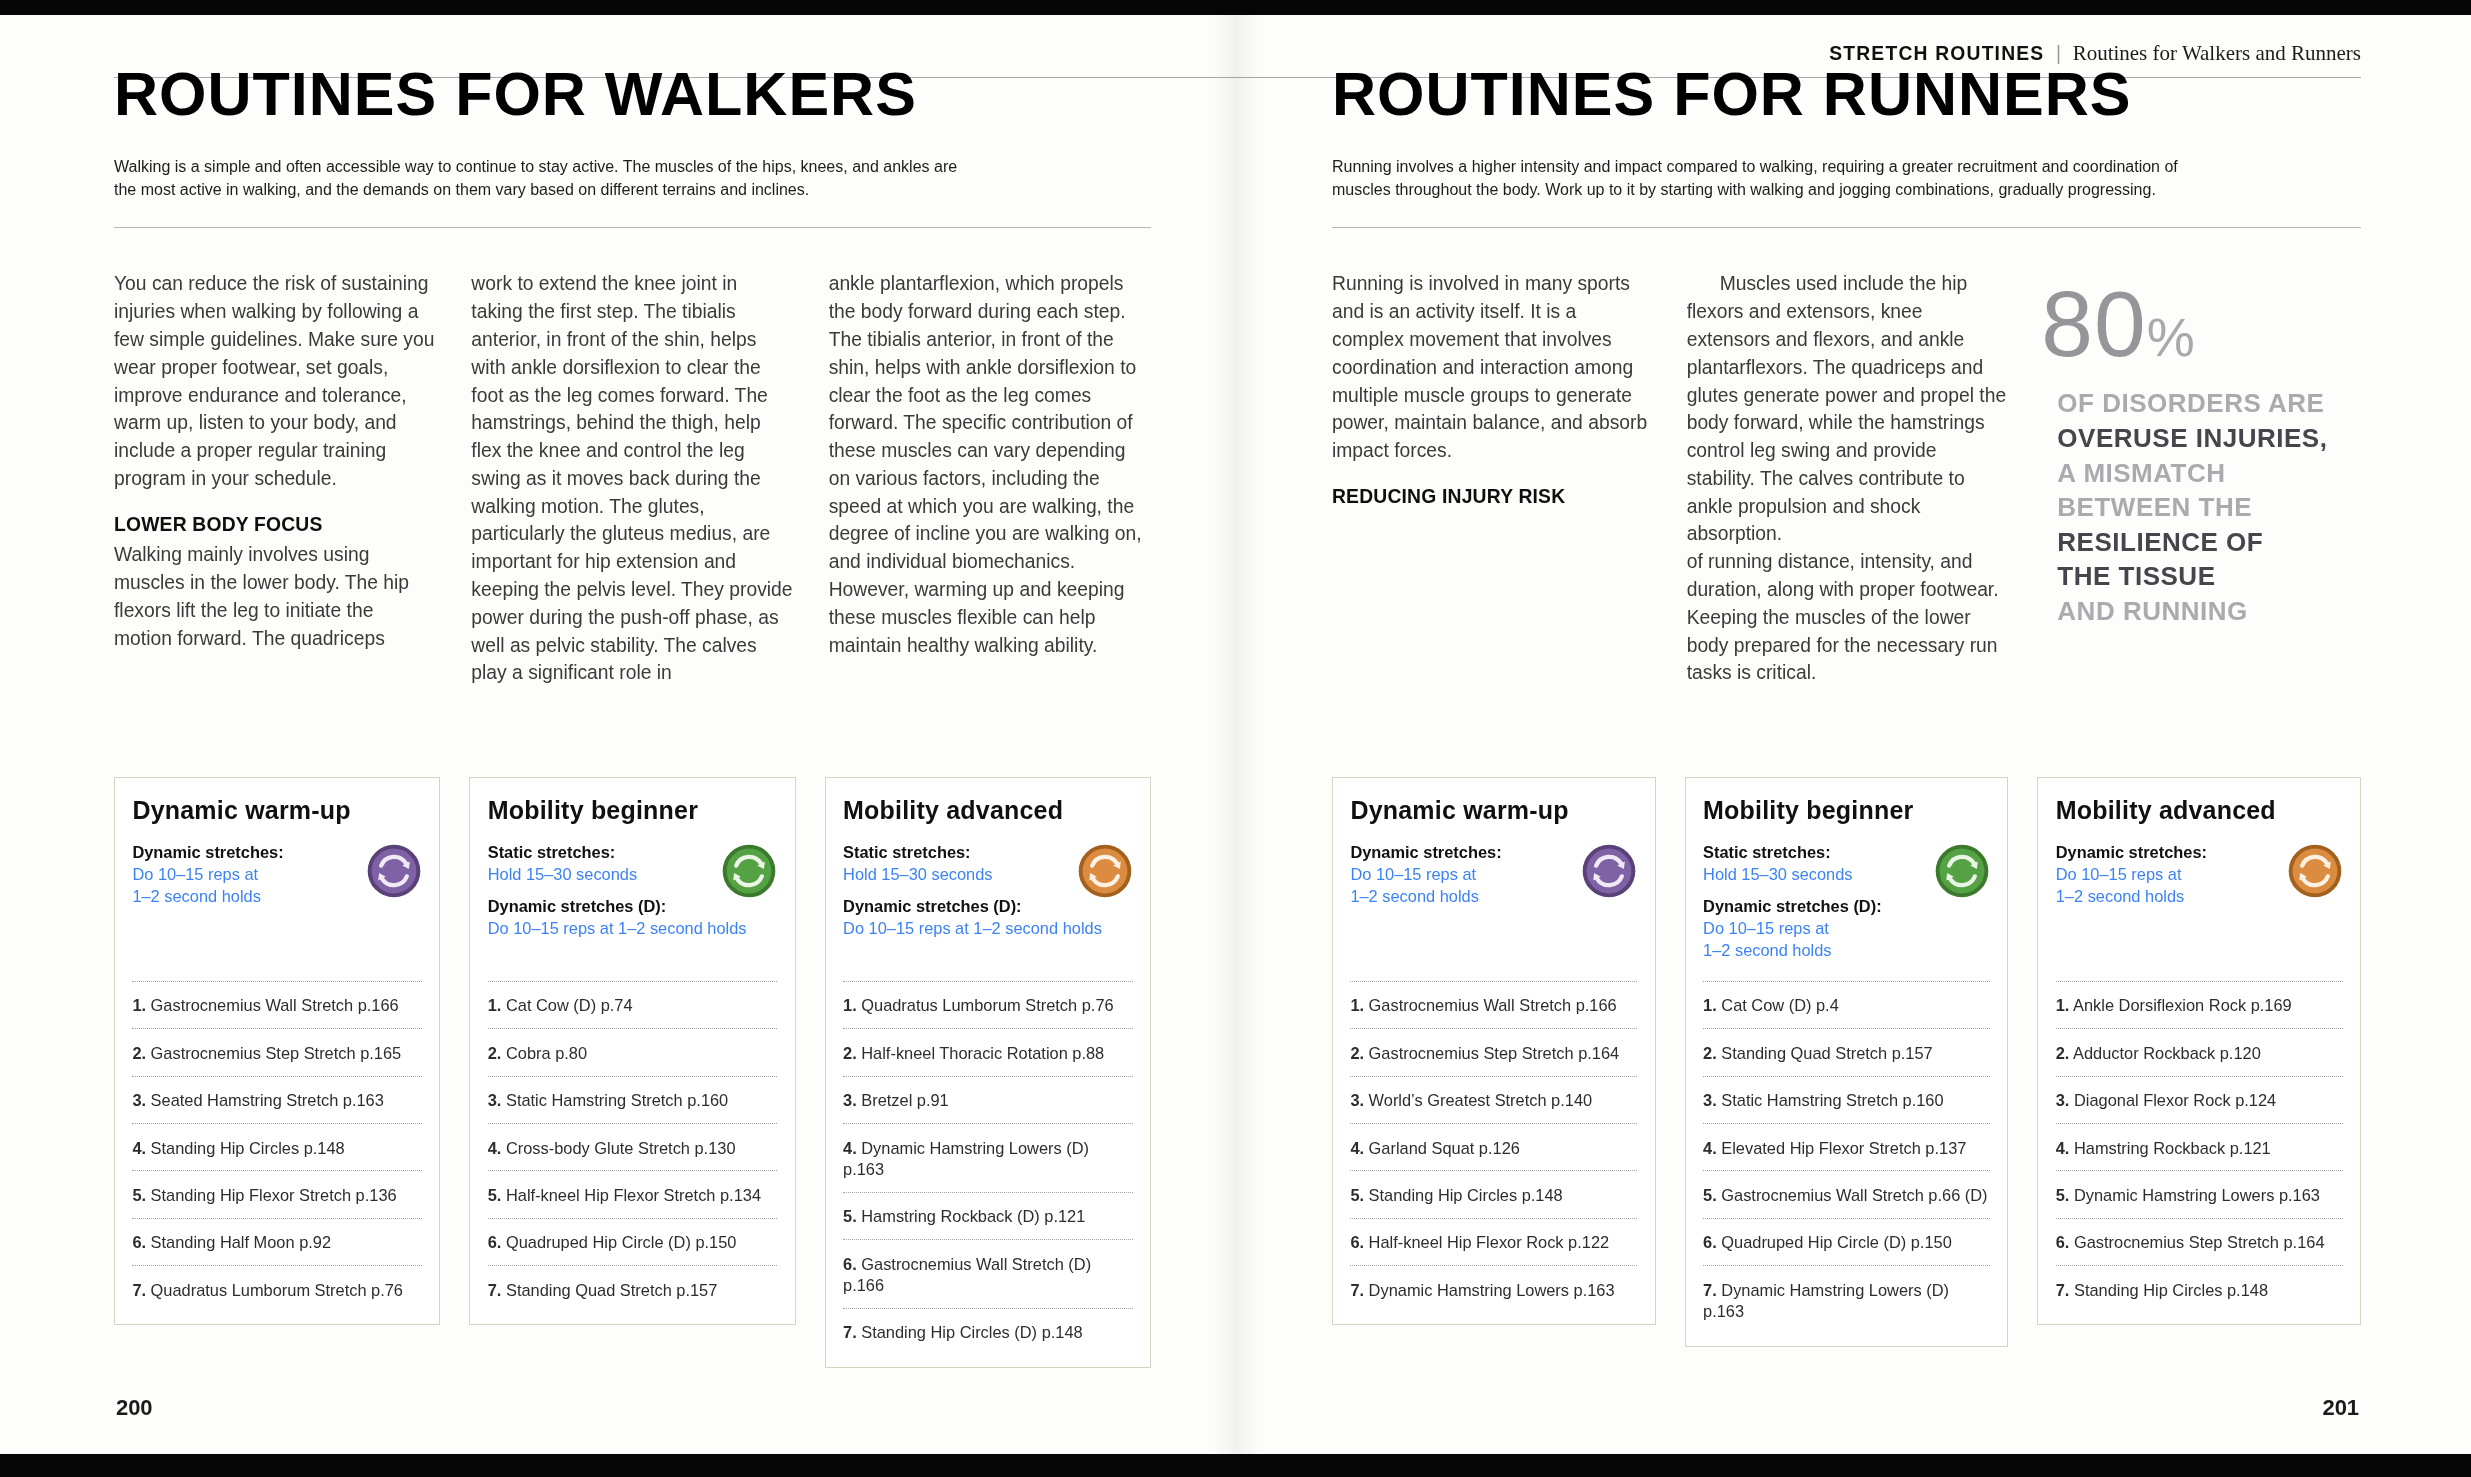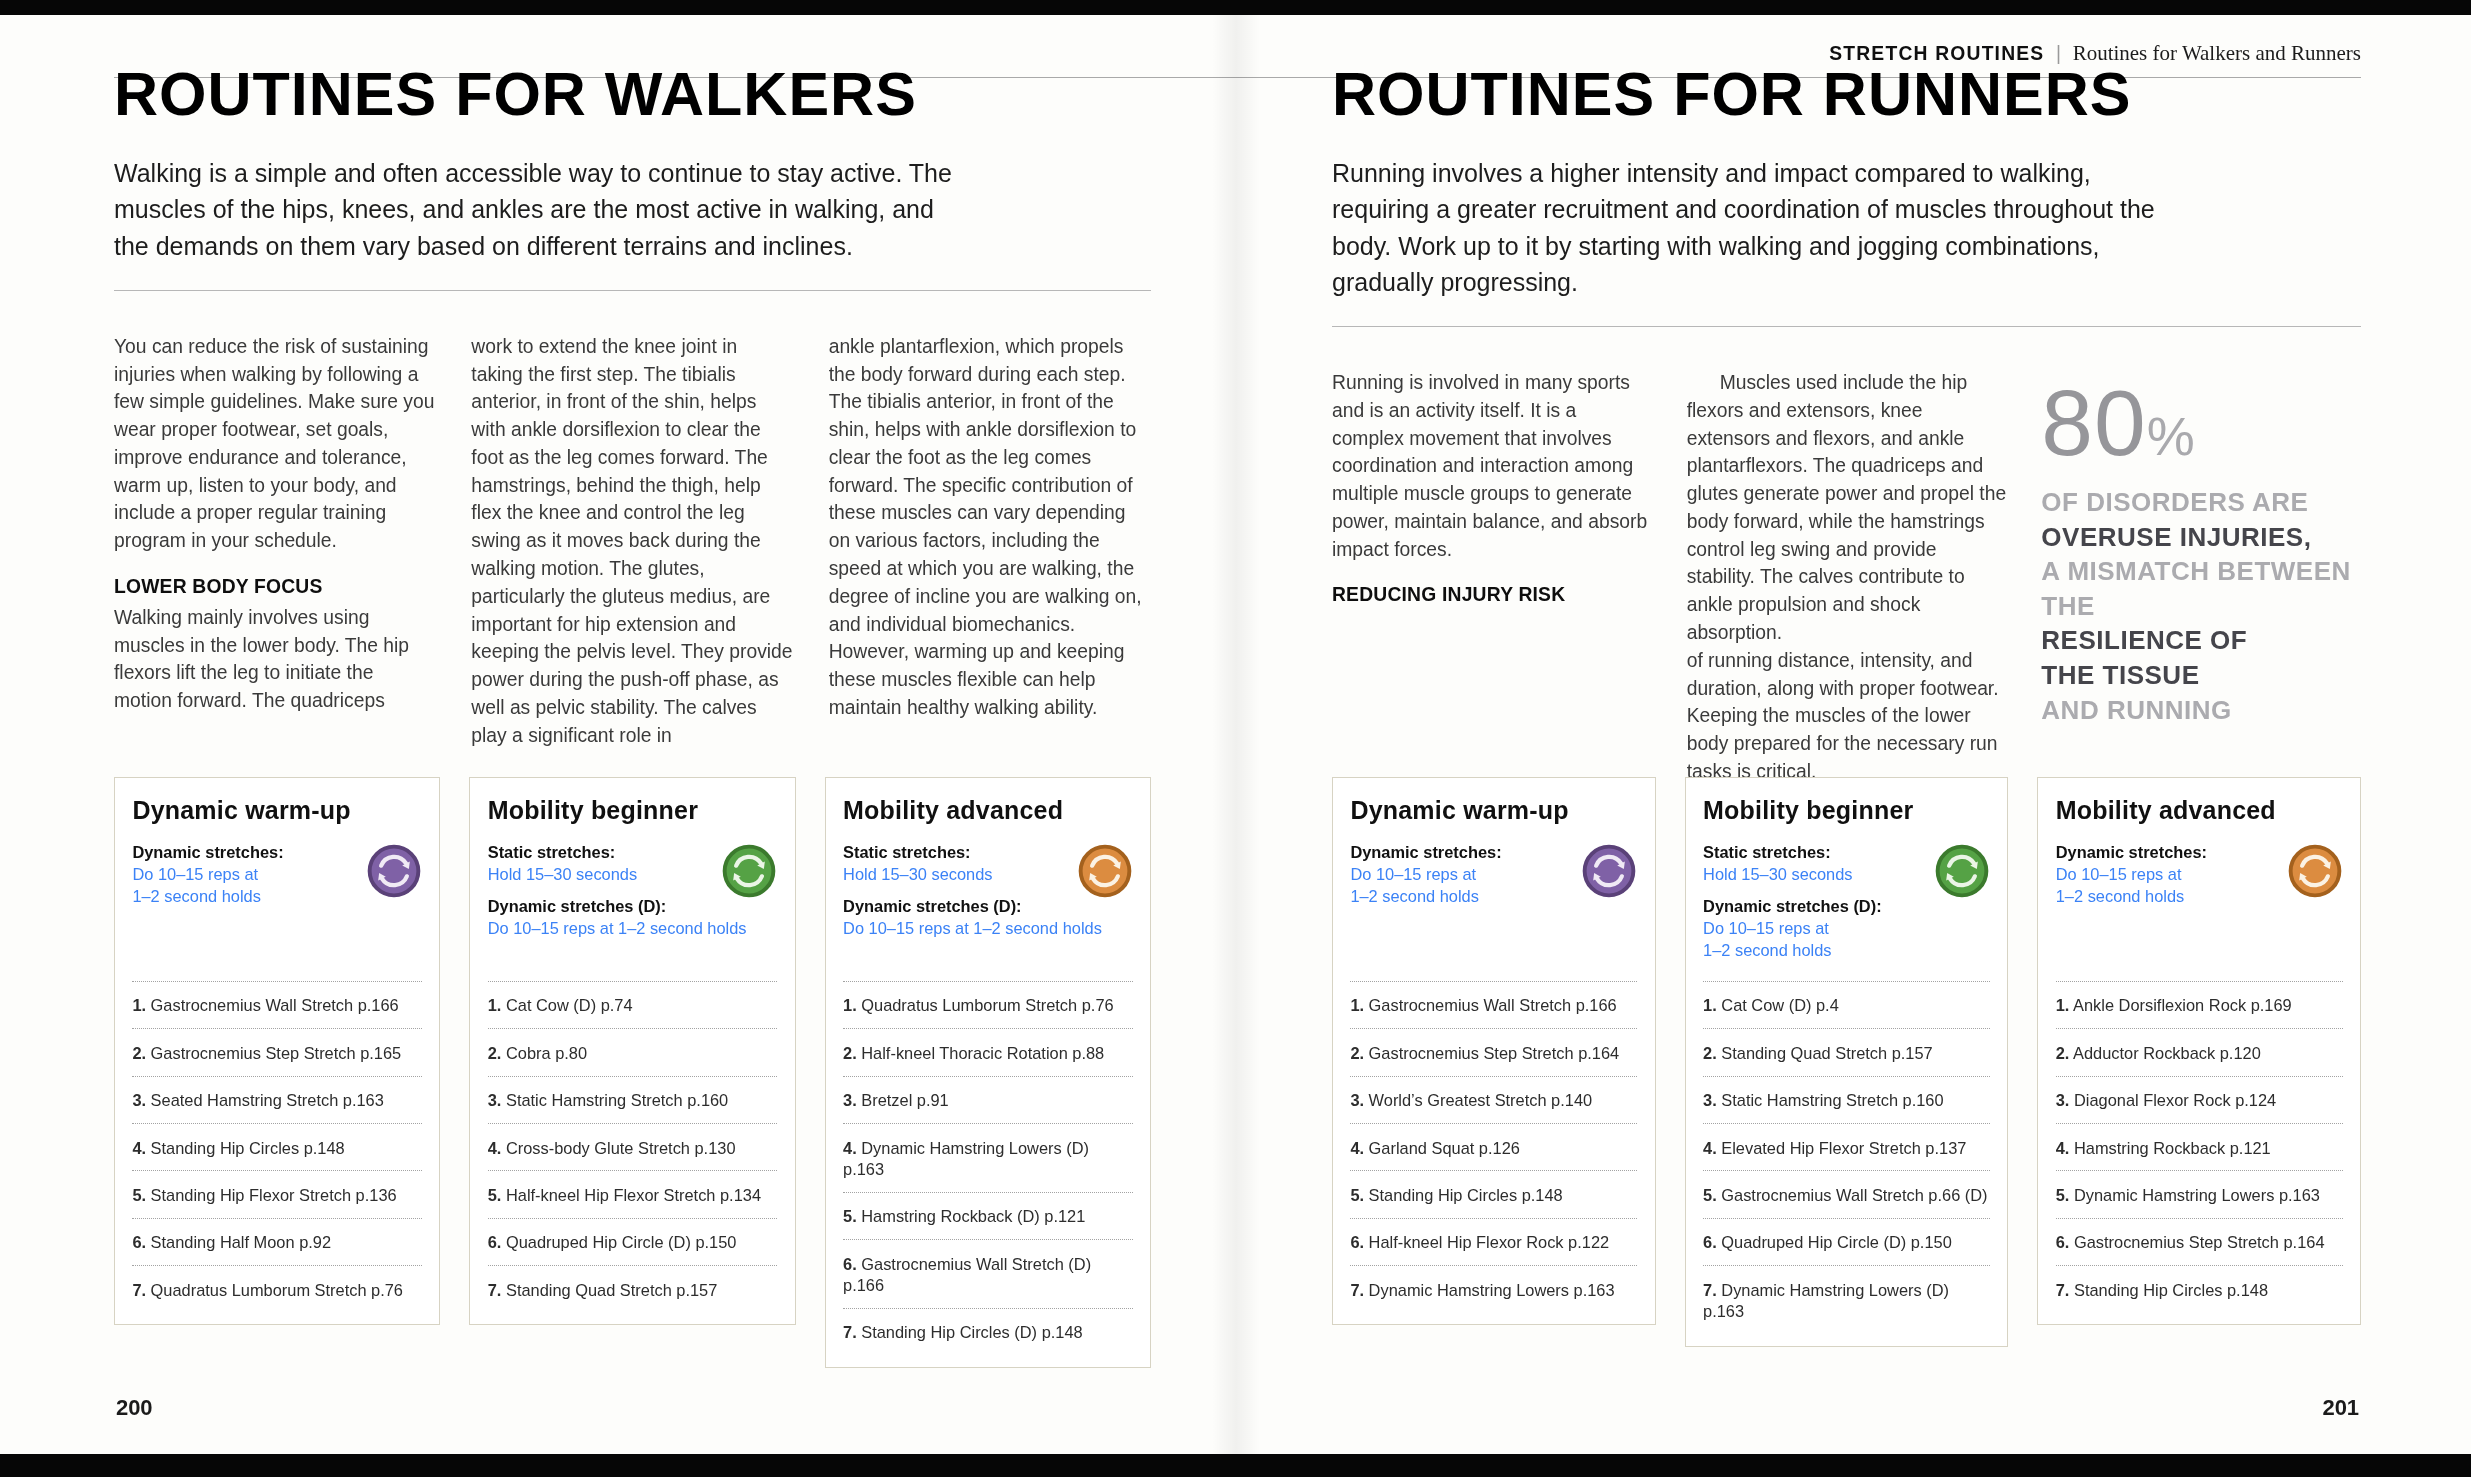--- a/index.html
+++ b/index.html
@@ -17,34 +17,34 @@
   .rh-section { font-size:19.3px; font-weight:bold; letter-spacing:1.2px; color:#101010; }
   .rh-div { color:#9a9a9a; margin:0 11.6px; font-weight:normal; font-size:19.3px; }
   .rh-sub { font-family:"Liberation Serif", serif; font-size:21px; color:#1c1c1c; }
   .head-rule { position:absolute; top:77px; left:114px; width:2247px; height:1px; background:#a9a9a9; }
 
   .page { position:absolute; top:0; height:1477px; }
   .page-left  { left:114px;  width:1037px; }
   .page-right { left:1332px; width:1029px; }
 
   .page-title { margin-top:59px; font-size:61px; font-weight:bold; letter-spacing:1px; color:#000000; }
-  .intro { margin-top:26px; font-size:25px; line-height:1.45; color:#1d1d1d; max-width:850px; }
+  .intro { margin-top:26px; font-size:16px; line-height:1.45; color:#1d1d1d; max-width:850px; }
   .intro-rule { margin-top:26px; height:1px; background:#b7b7b7; }
 
   .cols { display:flex; gap:35px; margin-top:42px; }
   .cols > .col { flex:1; order:1; }
   .col-p { font-size:19.3px; line-height:1.44; color:#3a3a3a; }
   .col-p.indent { text-indent:33px; }
   .col-head { font-size:19.3px; font-weight:bold; letter-spacing:0.2px; color:#0e0e0e; margin:21px 0 5.8px; }
 
   .col-stat { flex:1; order:3; padding-top:7.7px; }
   .stat-number { font-size:93px; line-height:1; color:#96969a; letter-spacing:1px; }
   .stat-number .pct { font-size:54px; color:#a9a9ad; }
   .stat-lines { margin-top:15.4px; font-size:26px; line-height:1.33; letter-spacing:0.5px; font-weight:bold; }
-  .stat-line { color:#ababaf; }
+  .stat-line { color:#ababaf;margin-left:16px; }
   .stat-line.strong { color:#45454b; }
 
   .cards { position:absolute; top:777px; left:0; right:0; display:flex; gap:29px; align-items:flex-start; }
   .card { flex:1; background:#ffffff; border:1px solid #d7d3c3; padding:17.4px 17.4px 11.6px; }
   .card-title { font-size:25px; font-weight:bold; color:#101010; letter-spacing:0.2px; line-height:1.2; }
   .card-head { position:relative; margin-top:15.4px; min-height:140px; }
   .card-group { margin-bottom:9.7px; }
   .card-label { font-size:16.4px; font-weight:bold; color:#111; line-height:1.35; }
   .card-line  { font-size:16.4px; color:#3b82f6; line-height:1.35; }
   .card-icon  { position:absolute; top:1.9px; right:0; width:56px; height:56px; display:block; }

